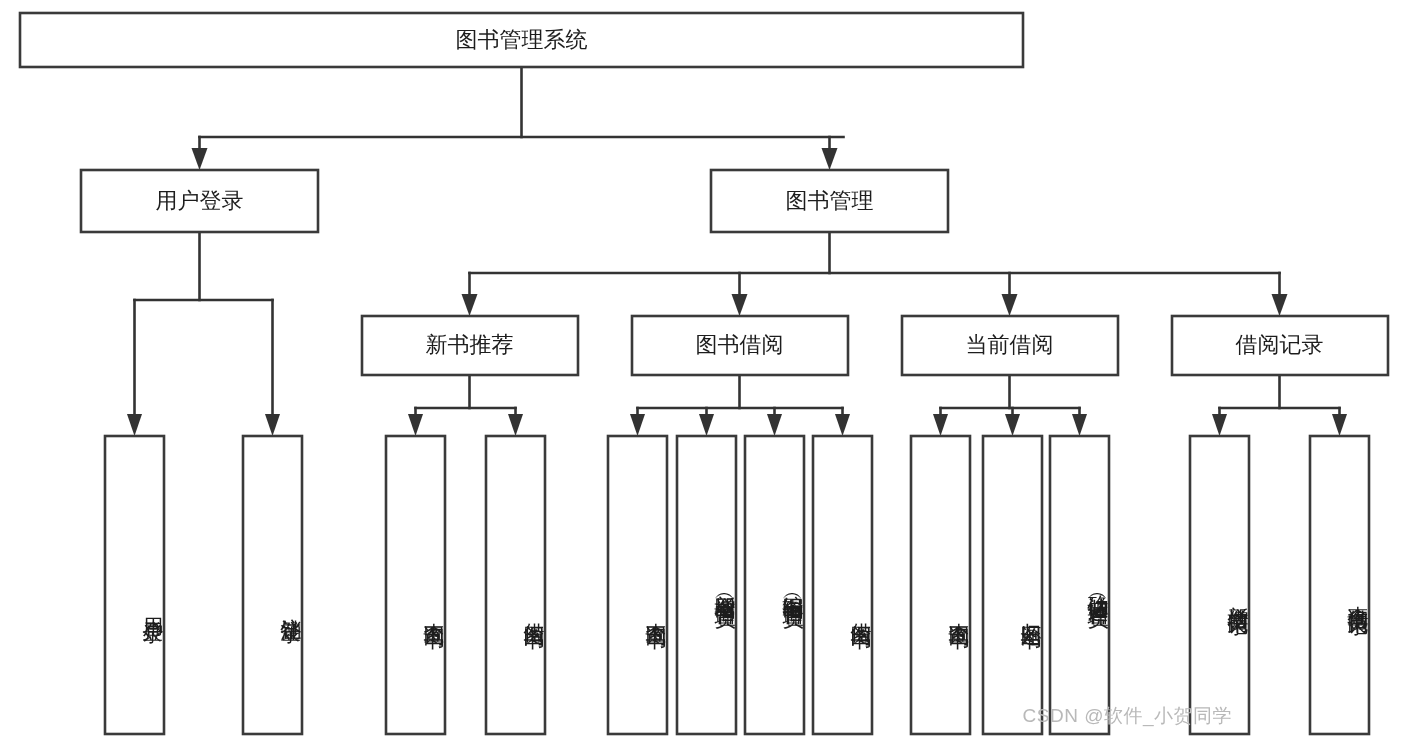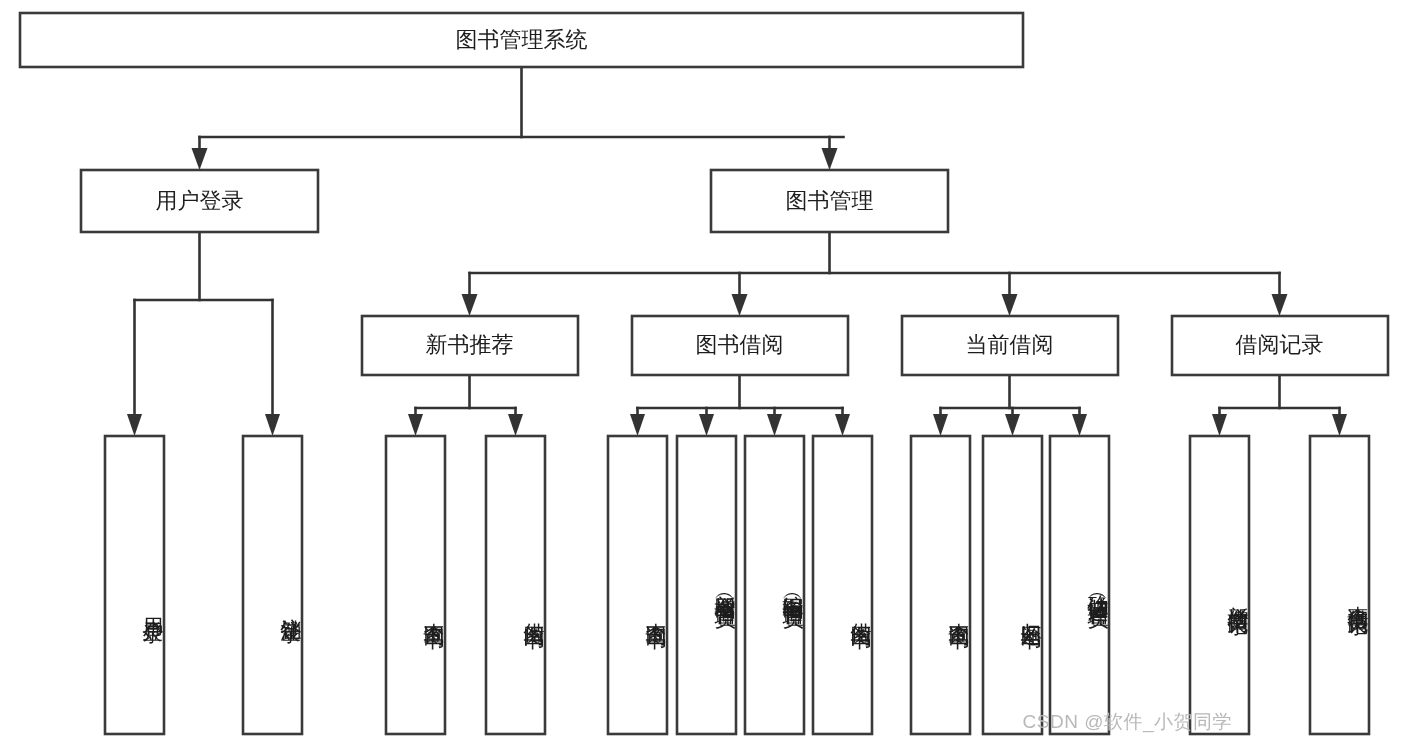--- a/index.html
+++ b/index.html
@@ -62,21 +62,21 @@
     display: flex;
     align-items: flex-start;
     justify-content: center;
     white-space: nowrap;
     pointer-events: none;
     user-select: none;
   }
   .watermark {
     position: absolute;
     right: 14px;
-    bottom: 12px;
+    bottom: 18px;
     font-family: "Liberation Sans", "DejaVu Sans", sans-serif;
     font-size: 19px;
     color: #b9b9b9;
     letter-spacing: 0.5px;
     white-space: nowrap;
   }
 </style>
 </head>
 <body>
 

